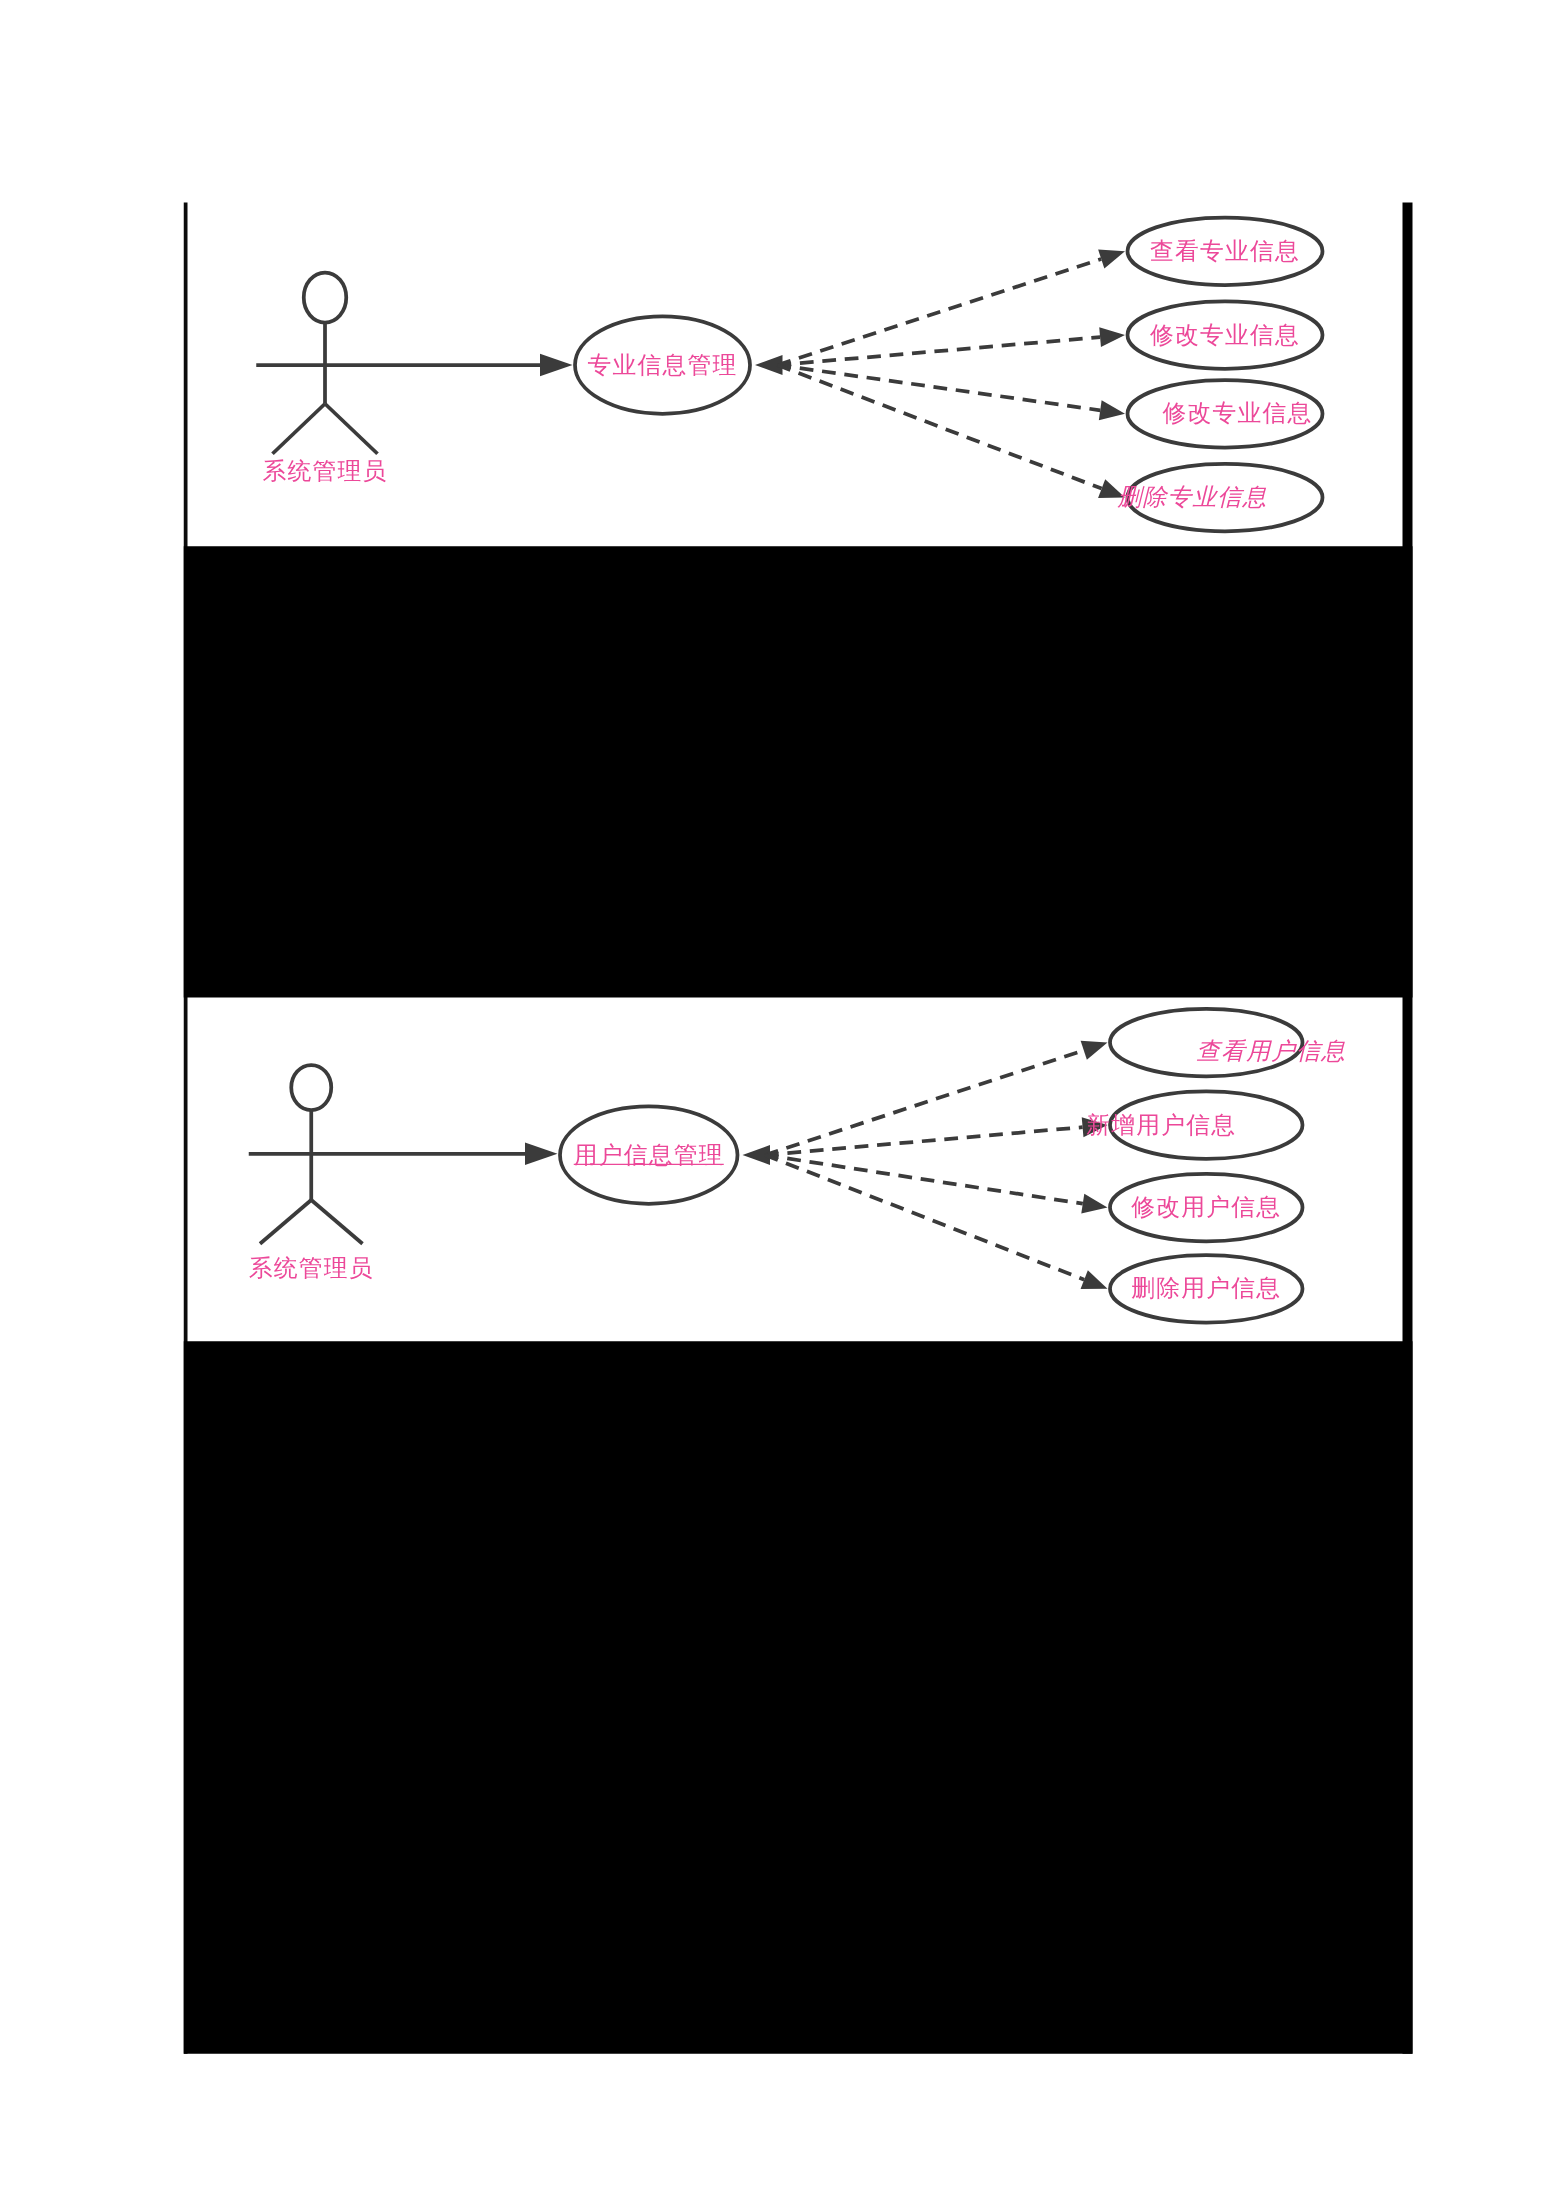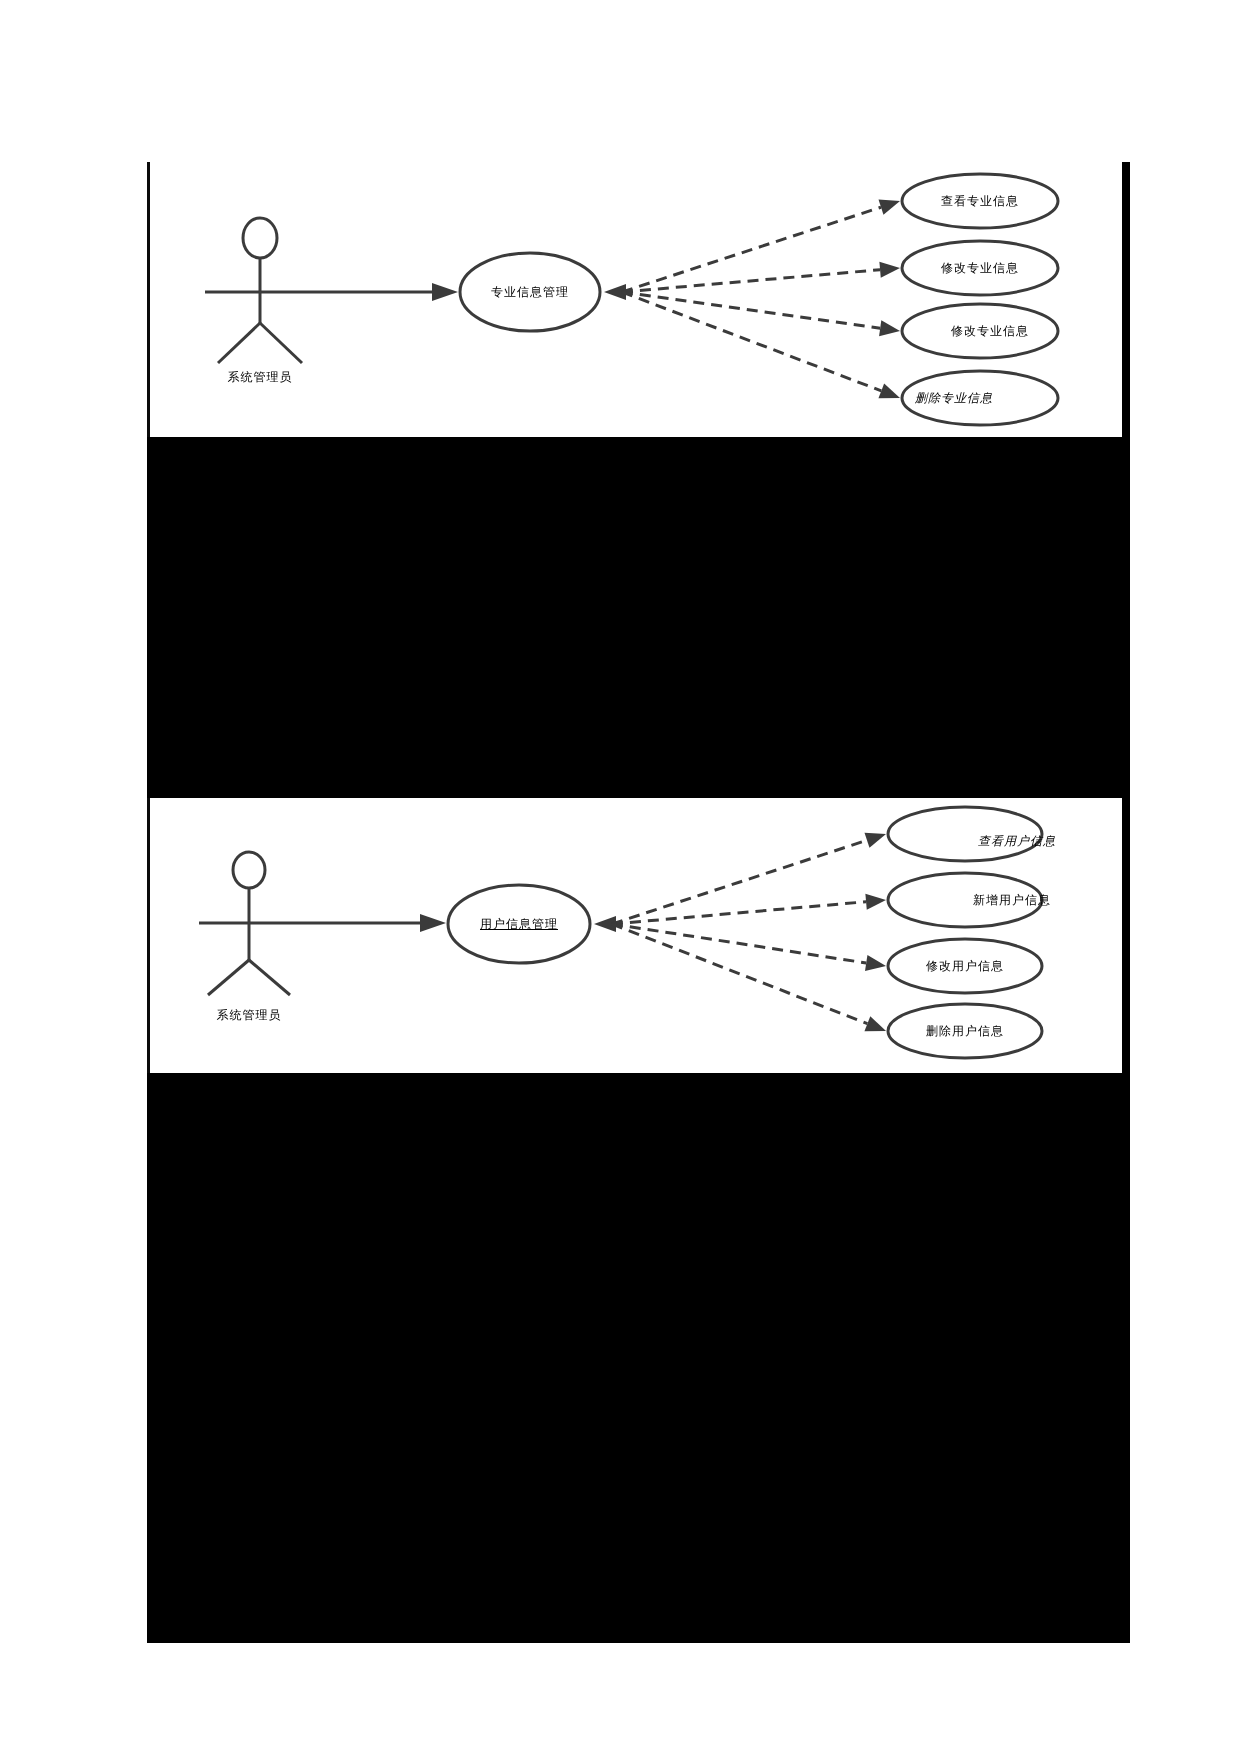--- a/index.html
+++ b/index.html
@@ -29,38 +29,38 @@
     left: 0; top: 0;
     width: 1240px;
     height: 1754px;
     pointer-events: none;
   }
   .dlabel {
     position: absolute;
     display: flex;
     align-items: center;
     justify-content: center;
-    color: #000000;
-    font-size: 12px;
+    color: #ec4899;
+    font-size: 19px;
     letter-spacing: 1px;
     white-space: nowrap;
     text-align: left;
   }
   
   .d1-actor { left: 180px; top: 365px; width: 160px; height: 24px; }
   .d1-main  { left: 460px; top: 253px; width: 140px; height: 78px; }
   .d1-u0    { left: 902px; top: 174px; width: 156px; height: 54px; }
   .d1-u1    { left: 902px; top: 241px; width: 156px; height: 54px; }
   .d1-u2    { left: 912px; top: 304px; width: 156px; height: 54px; }
   .d1-u3    { left: 876px; top: 371px; width: 156px; height: 54px; font-style: italic; }
   
   .d2-actor { left: 169px; top: 1003px; width: 160px; height: 24px; }
   .d2-main  { left: 448px; top: 885px;  width: 142px; height: 78px; text-decoration: underline; }
   .d2-u0    { left: 940px; top: 807px;  width: 154px; height: 68px; font-style: italic; }
-  .d2-u1    { left: 935px; top: 873px;  width: 154px; height: 54px; }
+  .d2-u1    { left: 852px; top: 873px;  width: 154px; height: 54px; }
   .d2-u2    { left: 888px; top: 939px;  width: 154px; height: 54px; }
   .d2-u3    { left: 888px; top: 1004px; width: 154px; height: 54px; }
 </style>
 </head>
 <body>
 
 <div class="page">
 
   <div class="frame-line border-left"></div>
   <div class="frame-line border-right"></div>

